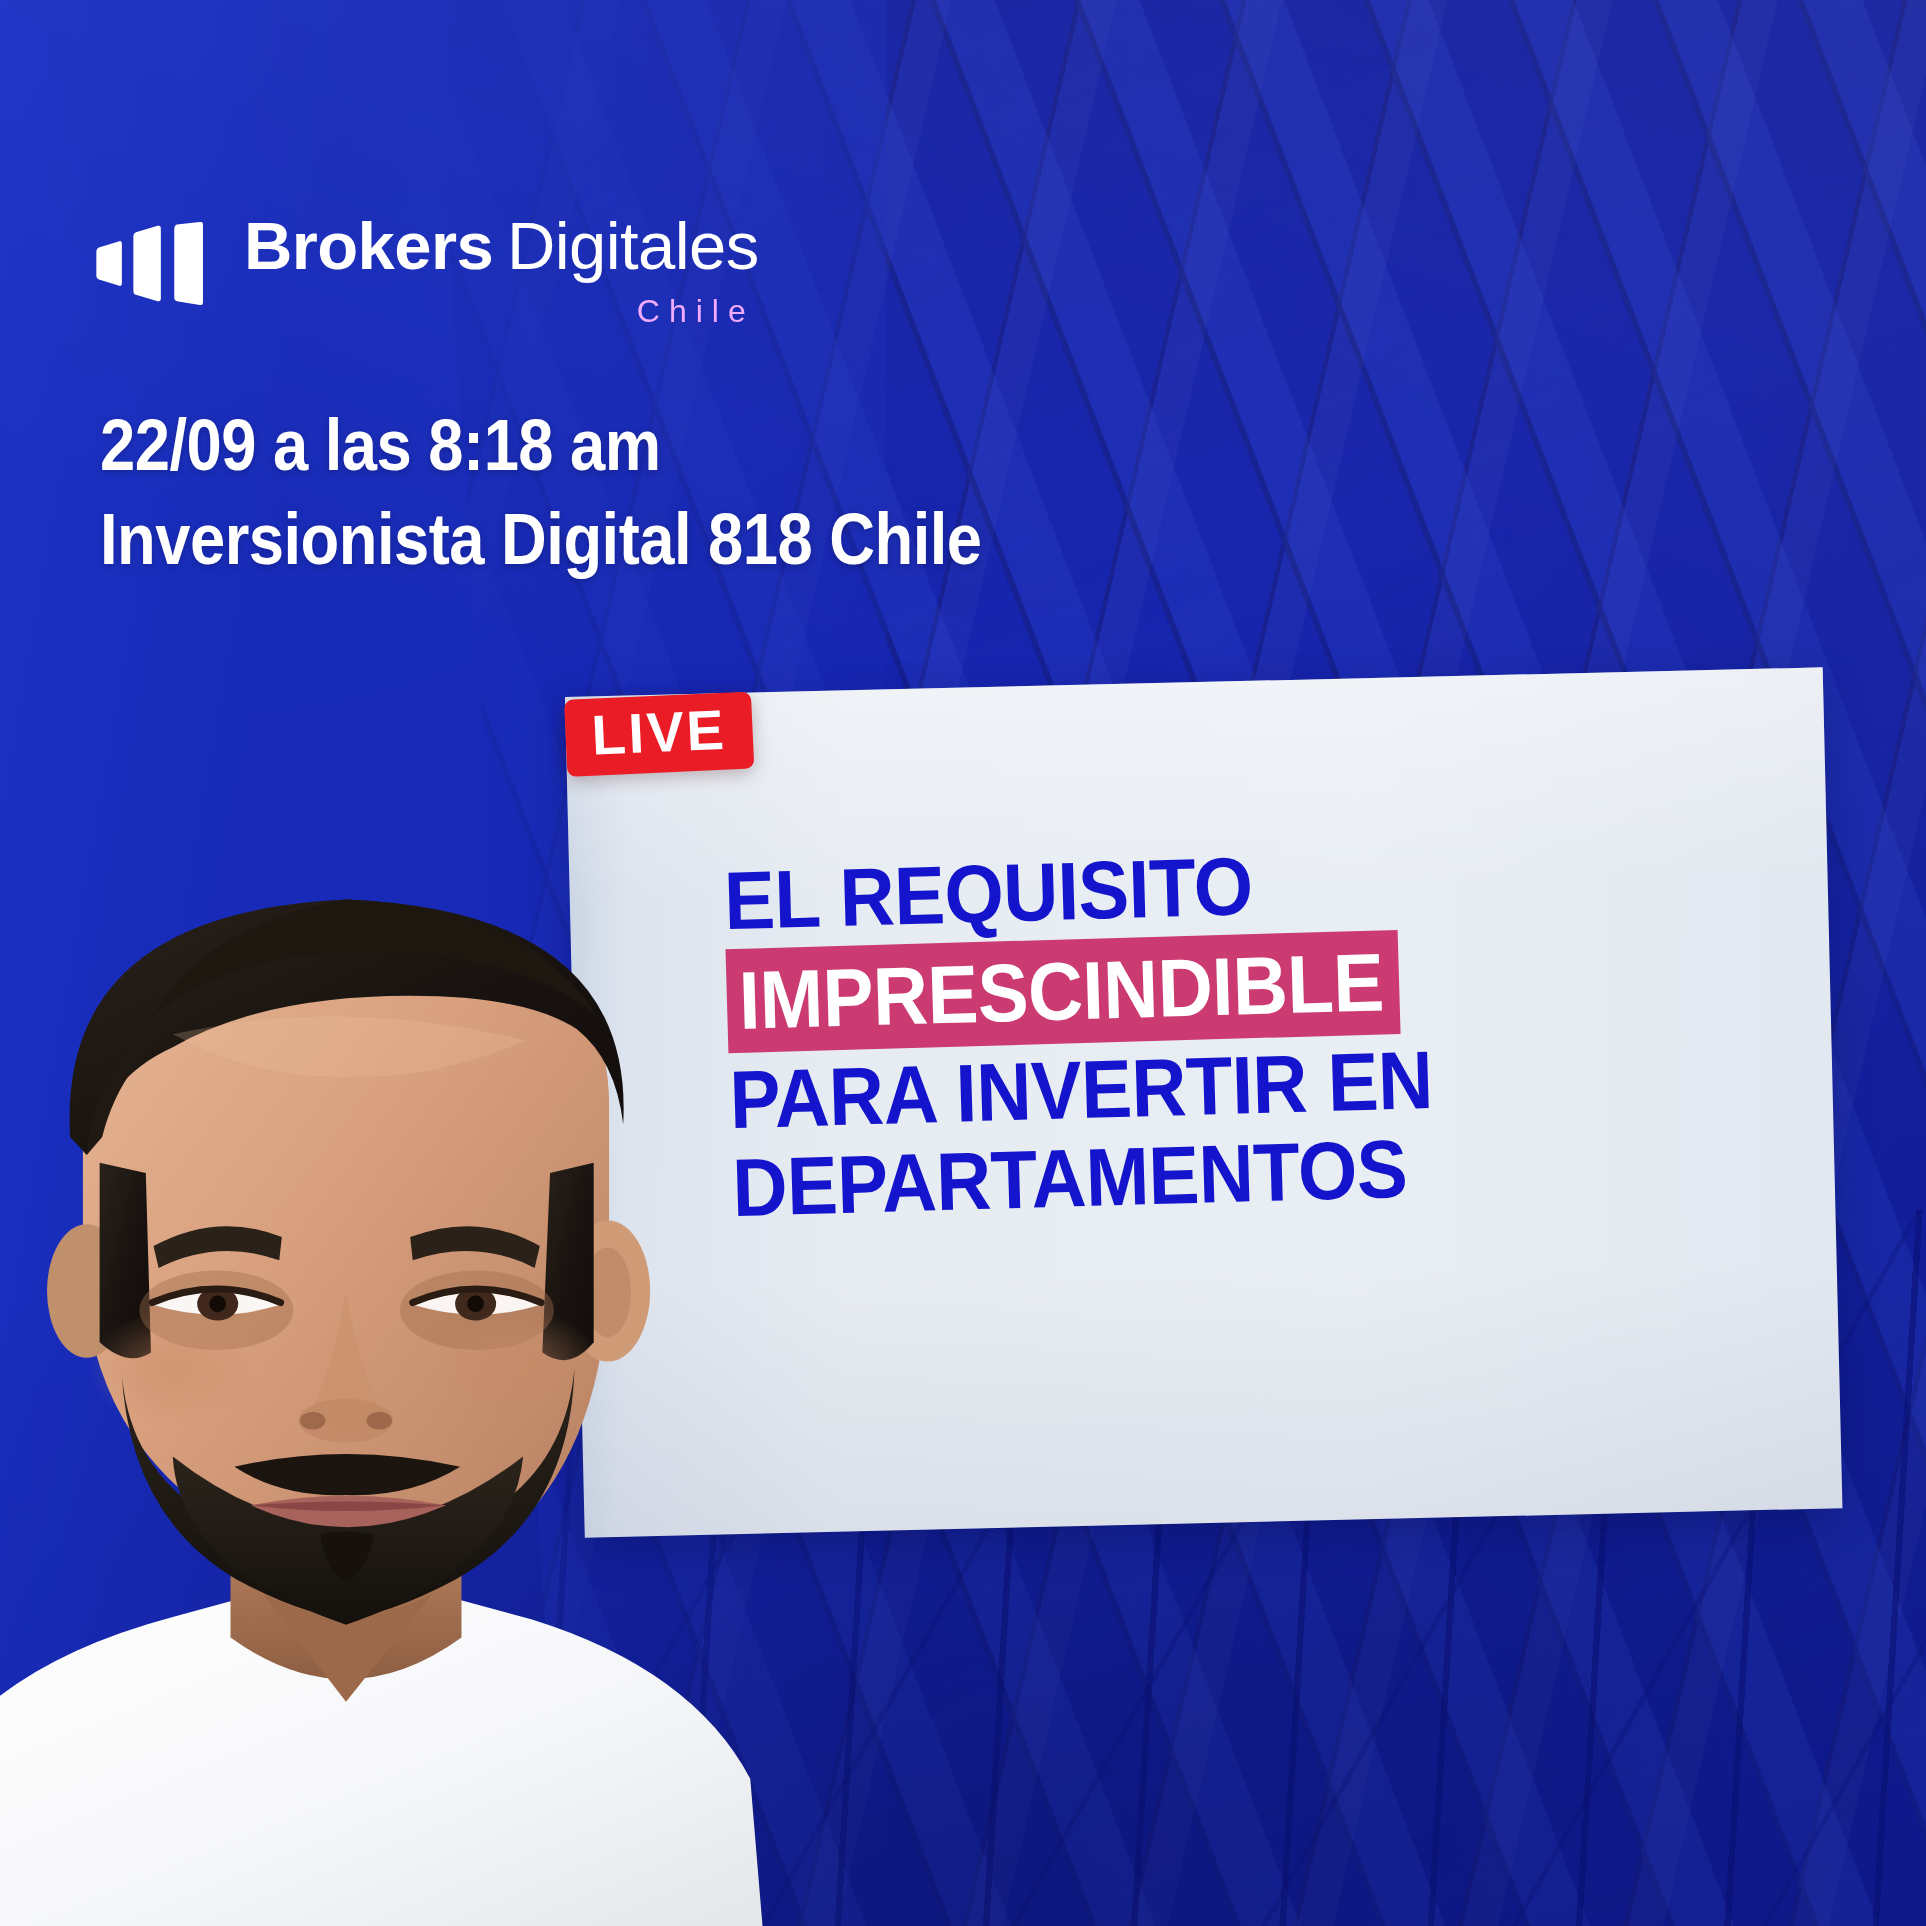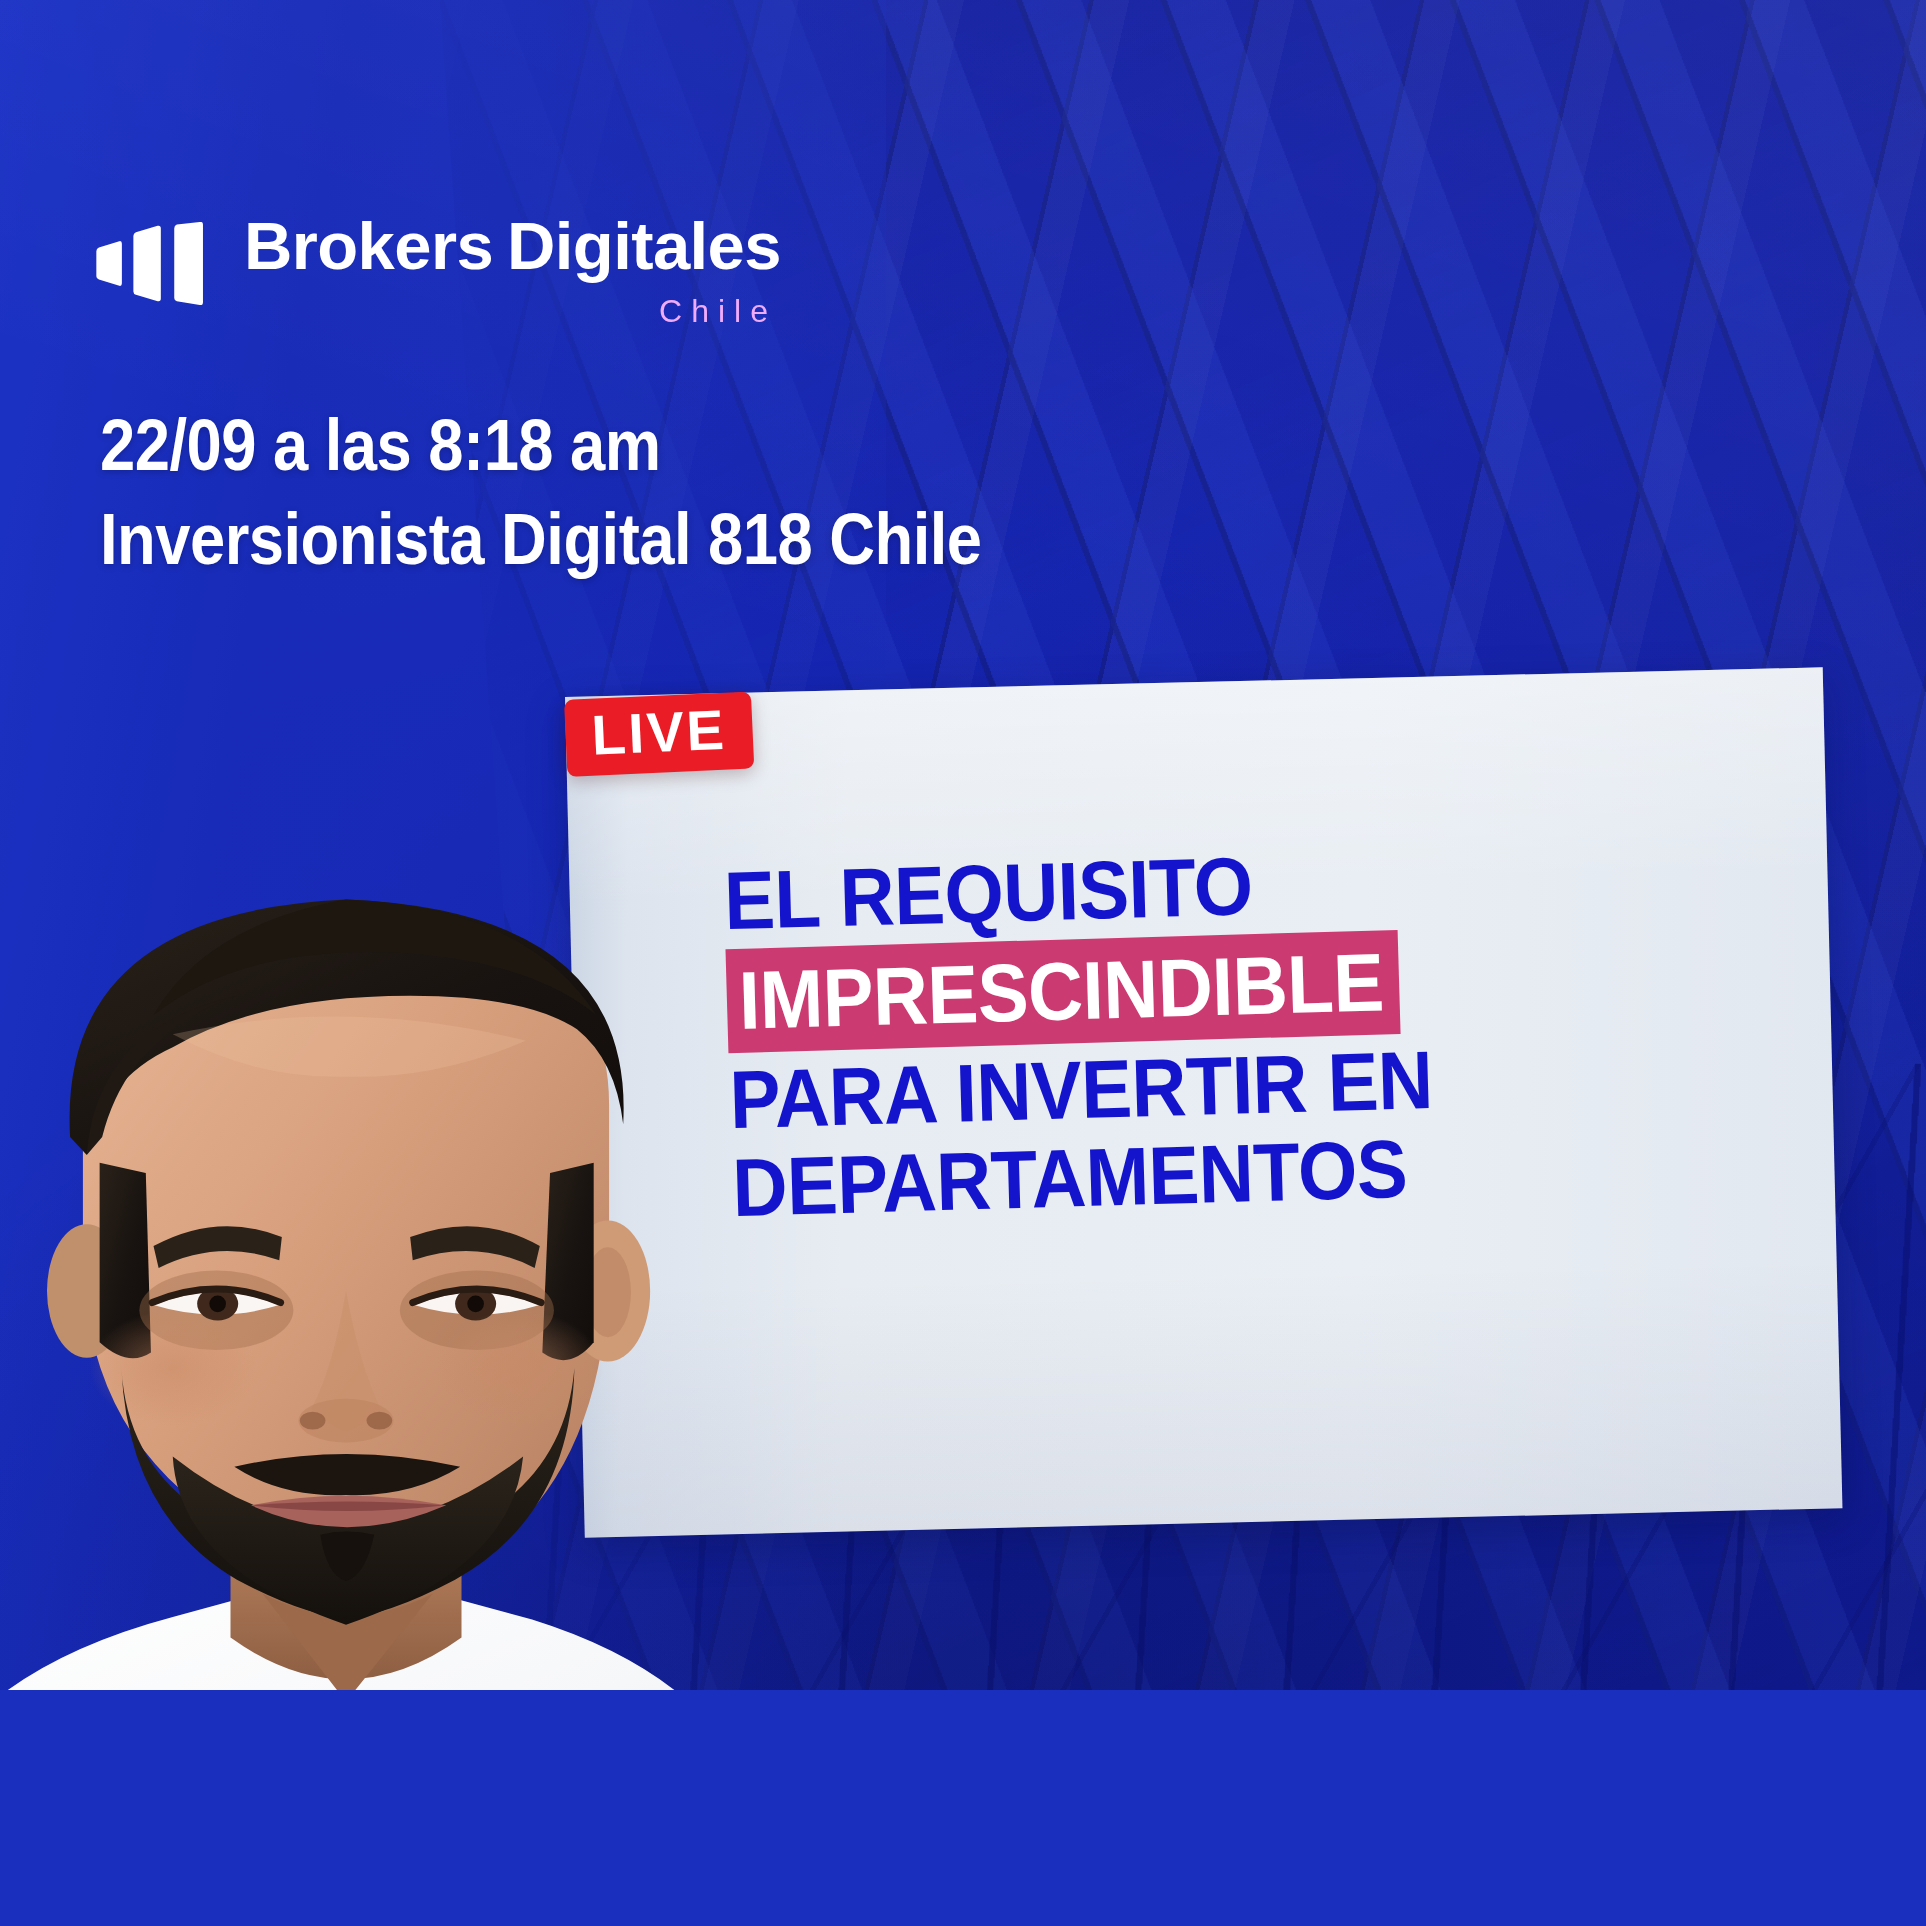--- a/index.html
+++ b/index.html
@@ -1,20 +1,20 @@
 <!DOCTYPE html>
 <html style="font-size:10.3px"><head>
 <meta charset="utf-8">
 <style>
   * { margin:0; padding:0; box-sizing:border-box; }
   html,body { width:1926px; height:1926px; overflow:hidden; background:#1b2fbe; }
 
   .stage{
     position:relative;
-    width:1926px; height:1690px;
+    width:1926px; height:1926px;
     font-family:"Liberation Sans", sans-serif;
     overflow:hidden;
   }
 
   
   .bg-base{
     position:absolute; inset:0;
     background:
       radial-gradient(120% 90% at 8% 10%, #2c46d8 0%, #1f34c4 38%, #1a2cb4 70%, #17279f 100%);
   }
@@ -60,21 +60,21 @@
   
   .logo{ position:absolute; left:96px; top:212px; display:flex; align-items:flex-start; }
   .logo-mark{ width:122px; height:83px; position:relative; margin-right:26px; margin-top:10.3px; }
   .logo-mark svg{ width:100%; height:100%; display:block; }
   .logo-text{ display:flex; flex-direction:column; }
   .logo-line1{ display:flex; align-items:baseline; }
   .logo-brokers{
     color:#fff; font-size:67px; font-weight:700; letter-spacing:-0.6px; line-height:1;
   }
   .logo-digitales{
-    color:#fff; font-size:67px; font-weight:700; letter-spacing:-0.6px; line-height:1; margin-left:14px;
+    color:#fff; font-size:67px; font-weight:400; letter-spacing:-0.6px; line-height:1; margin-left:14px;
   }
   .logo-chile{
     color:#f0abfc; font-size:32px; font-weight:400; letter-spacing:9px;
     text-align:right; margin-top:14px; padding-right:3.9px;
   }
 
   
   .headline{
     position:absolute; left:100px; top:399px; width:1220px;
     color:#ffffff; font-weight:700; font-size:72px; line-height:1.30;

